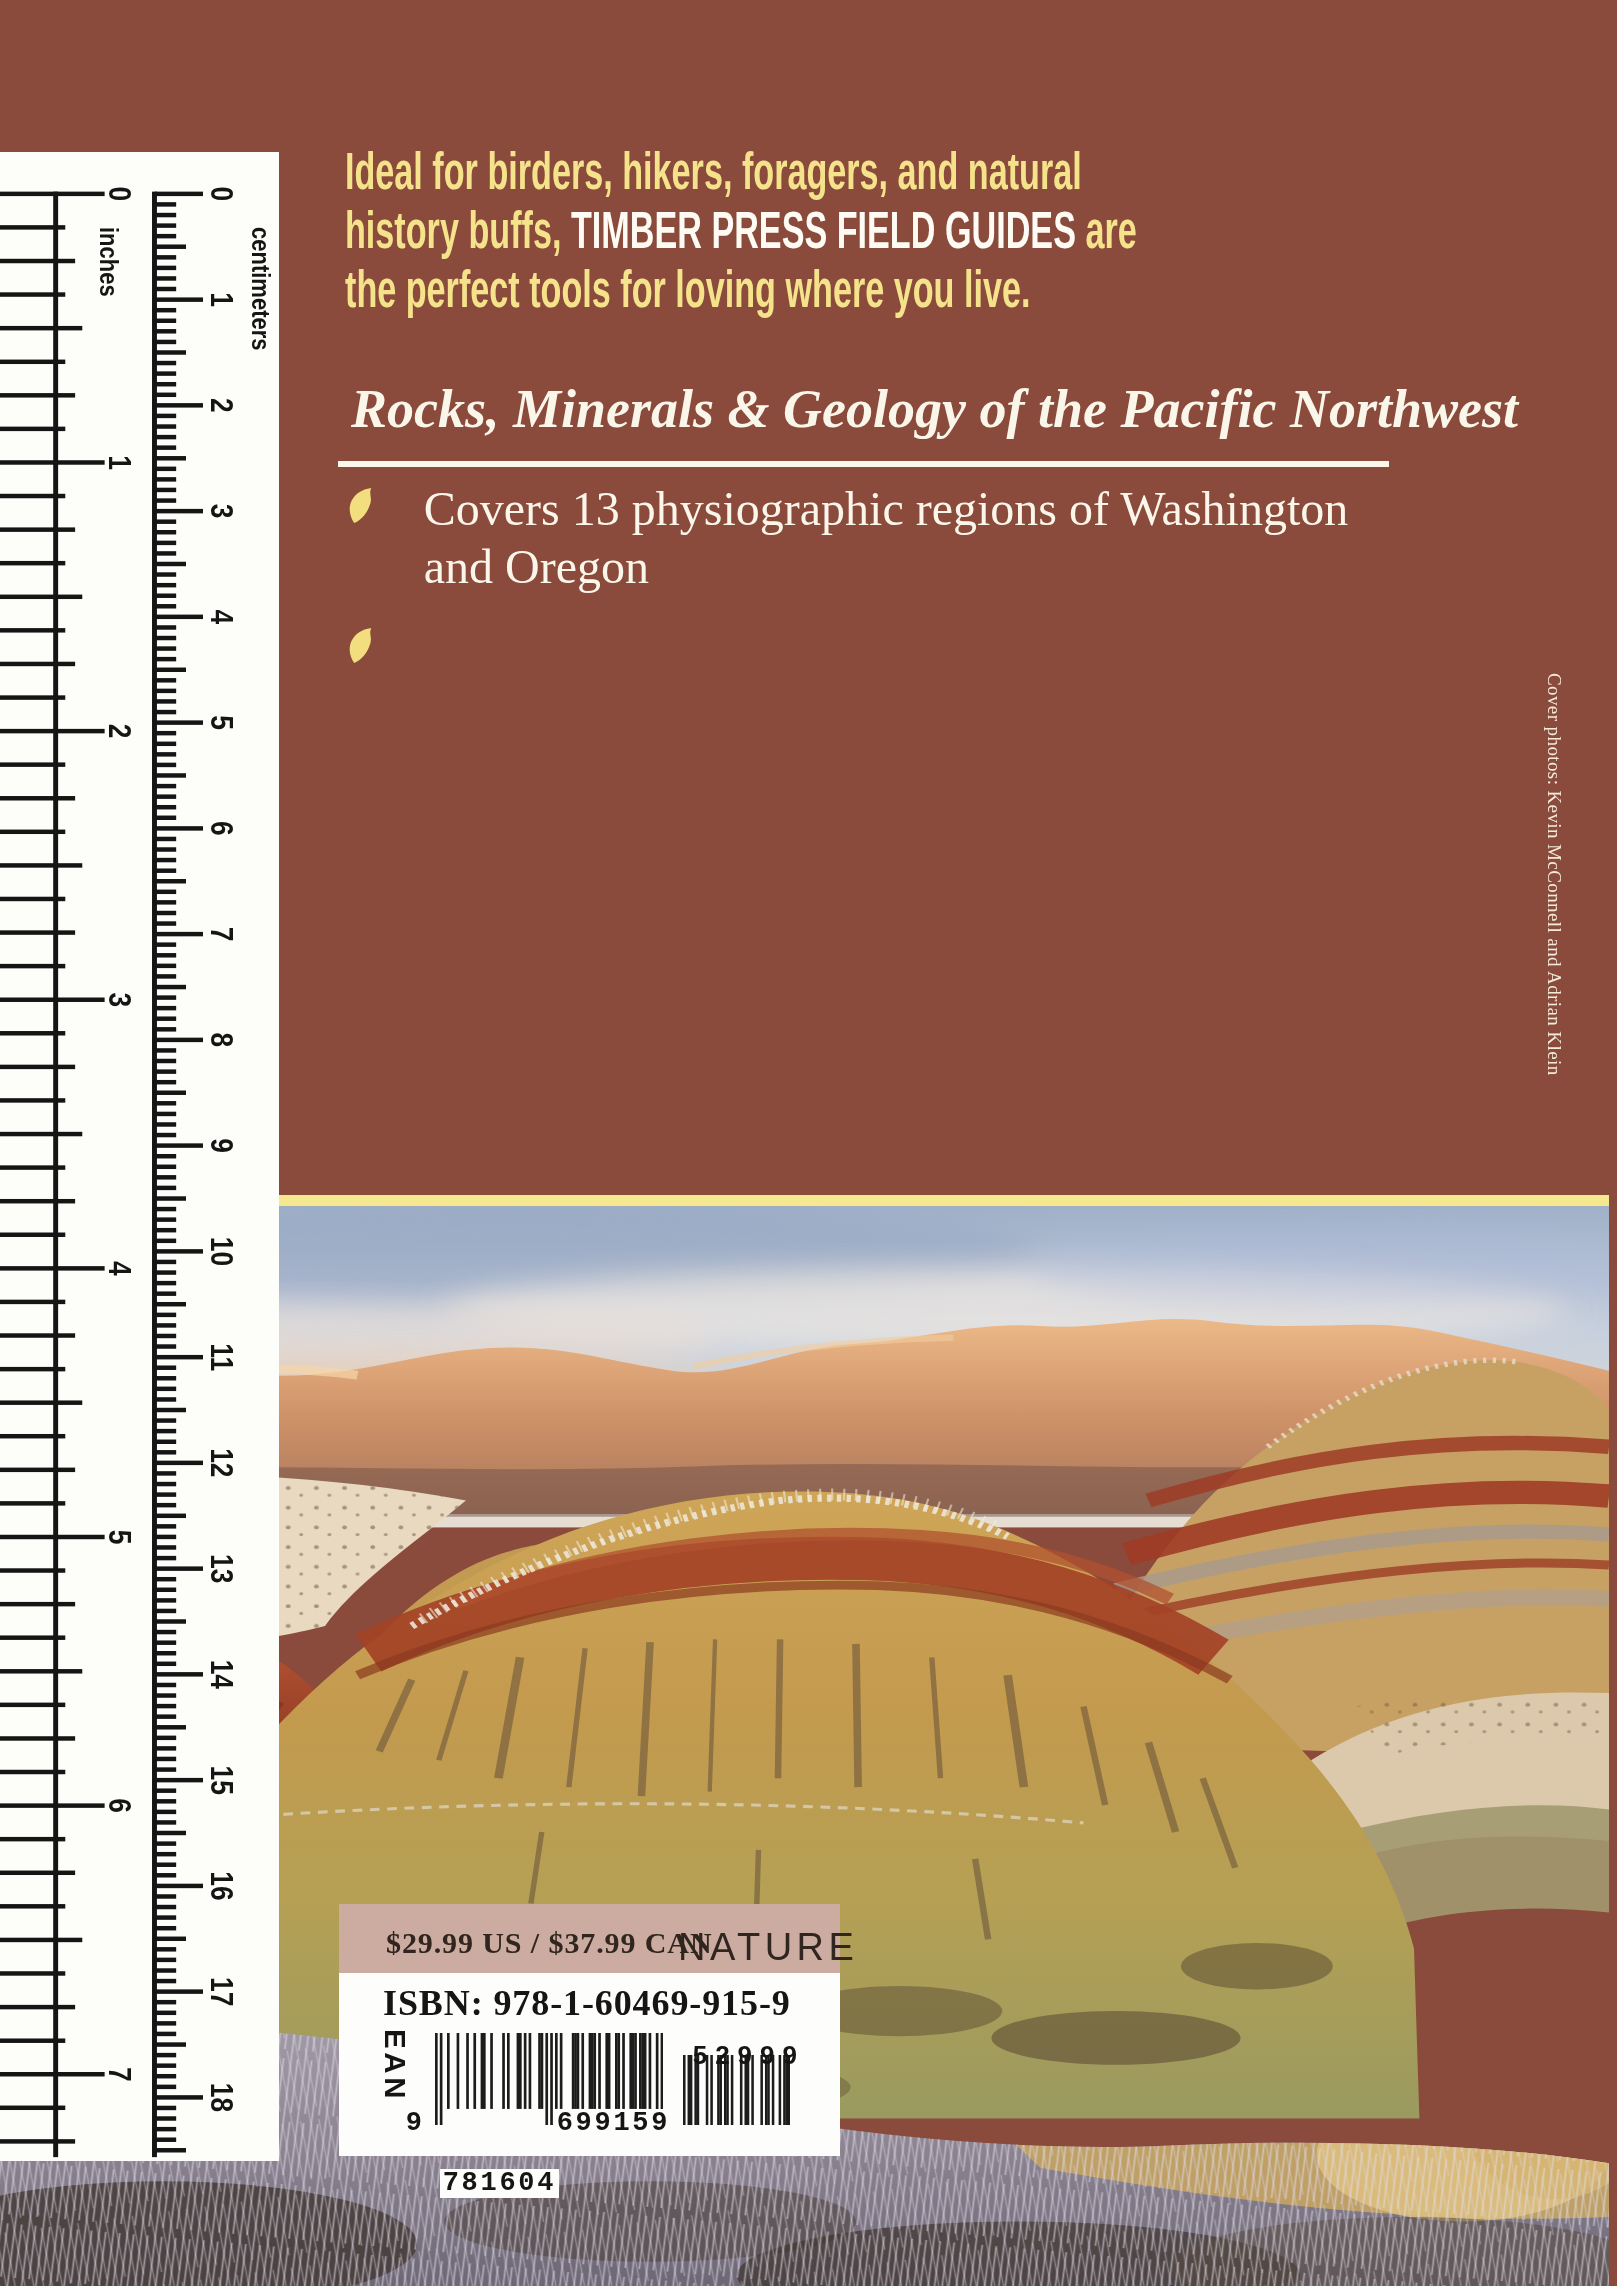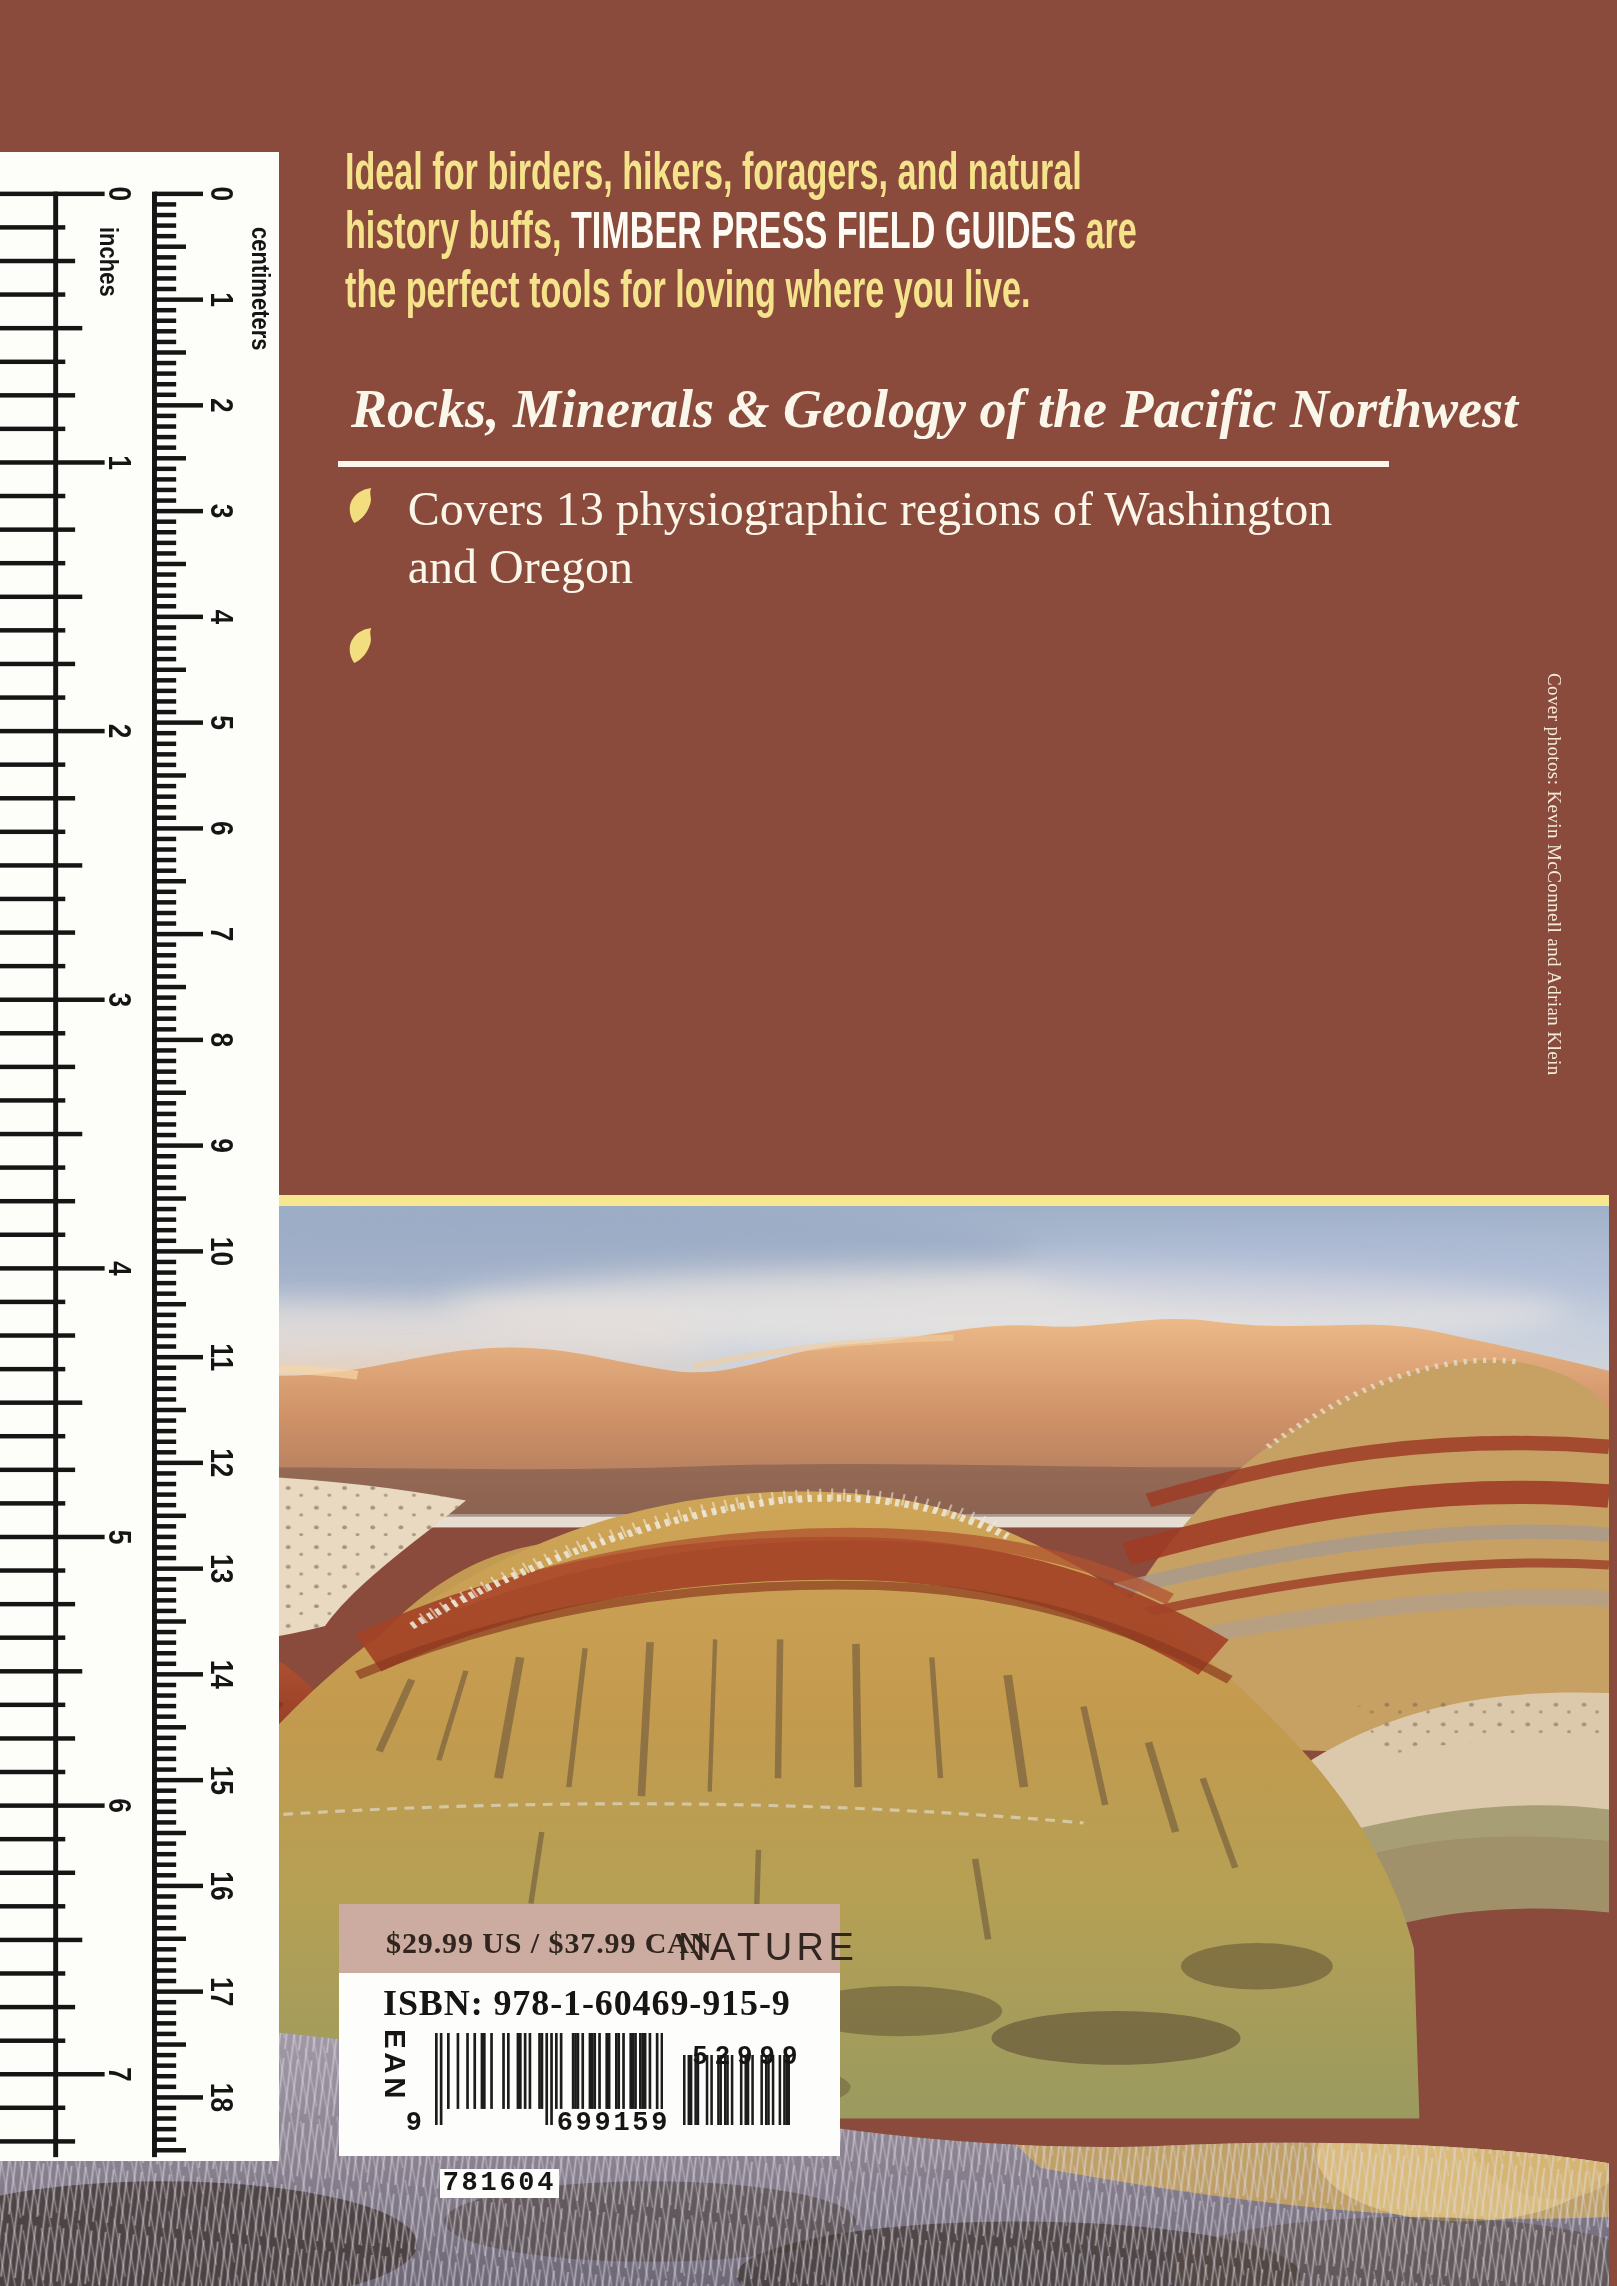--- a/index.html
+++ b/index.html
@@ -19,21 +19,21 @@
   .content{position:absolute;left:345px;top:0;width:1227px;color:#fbf6ea;}
   .intro{position:absolute;top:142px;left:0;width:1540px;
          font-weight:bold;font-size:51px;line-height:59px;white-space:pre-line;
          transform:scaleX(0.67);transform-origin:left top;letter-spacing:0px;}
   .intro .brand{font-weight:bold;}
   .book-title{position:absolute;top:380px;left:6px;width:1164px;
          font-family:"Liberation Serif",serif;font-style:italic;font-weight:600;
          font-size:54px;line-height:59px;white-space:nowrap;}
   .title-rule{position:absolute;left:338px;top:461px;width:1051px;height:6.3px;background:#fcf7ec;}
   .bullets{position:absolute;top:480px;left:0;width:1111px;list-style:none;margin:0;padding:0;}
-  .bullets li{display:flex;align-items:flex-start;margin:0 0 24px 0;}
+  .bullets li{display:flex;align-items:flex-start;margin:0 0 24px 0;gap:16px;}
   .leaf{flex:0 0 27px;width:27px;height:38px;margin:7.2px 34px 0 1.8px;}
   .bullet-text{font-family:"Liberation Serif",serif;font-size:48px;line-height:58px;
          white-space:pre-line;}
 
   
   .credit{position:absolute;left:1565px;top:673px;width:376px;height:24px;
         transform:rotate(90deg);transform-origin:top left;
         font-family:"Liberation Serif",serif;font-size:19px;letter-spacing:0.4px;color:#f3ead9;
         white-space:nowrap;}
 

